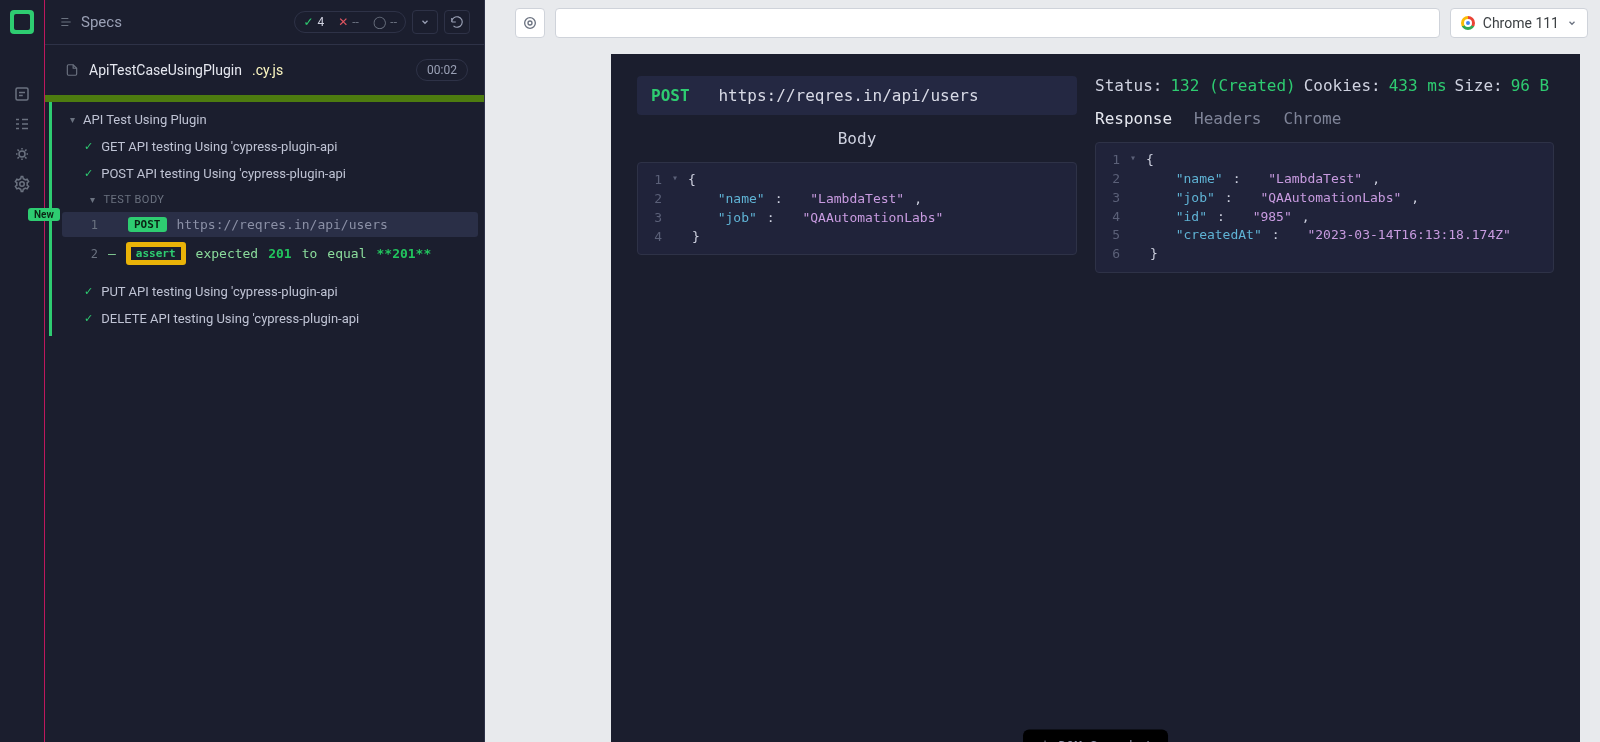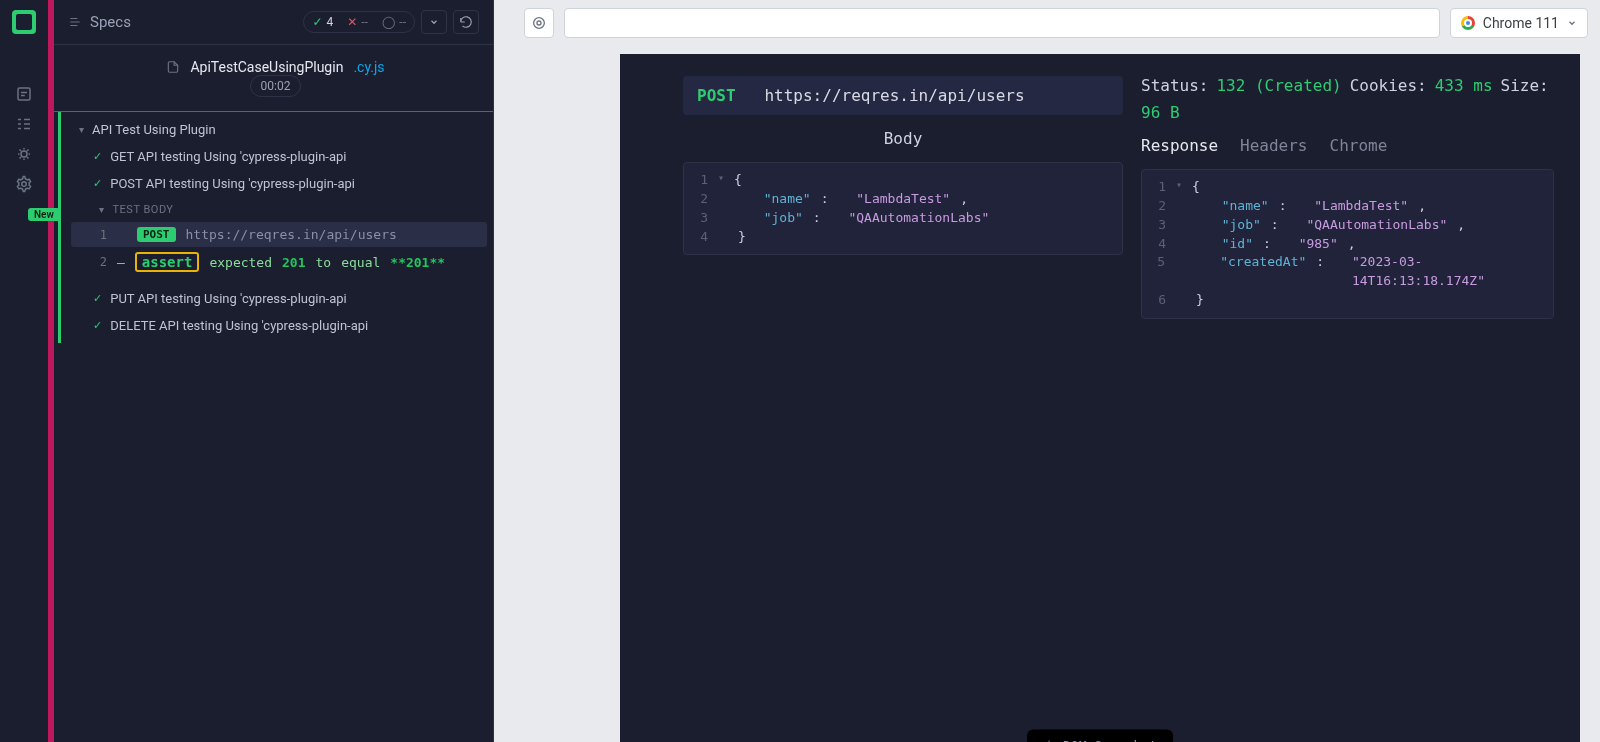--- a/index.html
+++ b/index.html
@@ -9,23 +9,23 @@
   color: #d0d2e0;
   width: 1600px;
   height: 742px;
   overflow: hidden;
   display: flex;
 }
 .mono { font-family: "SF Mono", Menlo, Consolas, monospace; }
 
 
 .icon-rail {
-  width: 54px;
+  width: 45px;
   background: #1b1e2e;
-  border-right: 6px solid #be185d;
+  border-right: 1px solid #be185d;
   display: flex;
   flex-direction: column;
   align-items: center;
   padding-top: 10px;
   gap: 10px;
   position: relative;
 }
 .icon-rail .logo {
   width: 24px; height: 24px;
   background: #2ecc71;
@@ -89,27 +89,26 @@
   border:1px solid #2e3247;
   border-radius:4px;
   width:26px; height:24px;
   display:flex; align-items:center; justify-content:center;
   color:#9aa0b5;
 }
 
 .spec-file {
   display:flex; align-items:center; justify-content:space-between;
   padding: 14px 16px 14px 20px;
-  border-bottom: 1px solid #4d7c0f;
-  flex-direction: column;
+  border-bottom: 7px solid #4d7c0f;
 }
 .spec-file-left { display:flex; align-items:center; gap:10px; }
 .file-icon { color:#6b7280; }
 .spec-name { color:#e6e8f0; font-size:14px; }
-.spec-ext { color:#0ea5e9; font-size:14px; }
+.spec-ext { color:#fef9c3; font-size:14px; }
 .time-pill {
   border:1px solid #2e3247;
   border-radius:12px;
   padding:3px 10px;
   font-size:12px;
   color:#9aa0b5;
 }
 
 .tests-tree {
   border-left: 3px solid #2ecc71;
@@ -132,22 +131,22 @@
   font-size: 13px;
 }
 .cmd-row.active { background:#2a2f47; border-radius:3px; }
 .cmd-num { width:18px; text-align:right; color:#6b7280; font-size:12px; }
 .badge {
   background:#2ecc71; color:#0b2414;
   font-weight:700; font-size:11px;
   padding:1px 6px; border-radius:3px;
 }
 .badge-outline {
-  border:2px solid #eab308; color:#2ecc71;
-  font-weight:700; font-size:14px;
+  border:5px solid #eab308; color:#2ecc71;
+  font-weight:700; font-size:11px;
   padding:0px 5px; border-radius:3px;
 }
 .cmd-url { color:#8b90a6; }
 .assert-text { color:#8bdc9c; }
 .assert-201 { color:#22c55e; font-weight:600; }
 
 
 .gutter {
   width: 18px;
   background: #e8eaed;
@@ -204,21 +203,21 @@
 .aut {
   flex:1;
   margin: 8px 20px 0 108px;
   background:#1b1e2e;
   color:#d0d2e0;
   display:flex;
   gap:18px;
   padding: 22px 26px;
   position:relative;
 }
-.req-col { flex:0 0 440px; display:flex; flex-direction:column; gap:14px;margin-left:37px;}
+.req-col { flex:0 0 440px; display:flex; flex-direction:column; gap:14px;}
 .resp-col { flex:1; display:flex; flex-direction:column; gap:14px;}
 
 .req-bar {
   background:#242842;
   border-radius:4px;
   padding:10px 14px;
   font-size:16px;
 }
 .method { color:#2ecc71; font-weight:700; }
 .req-url { color:#d8dae6; }

